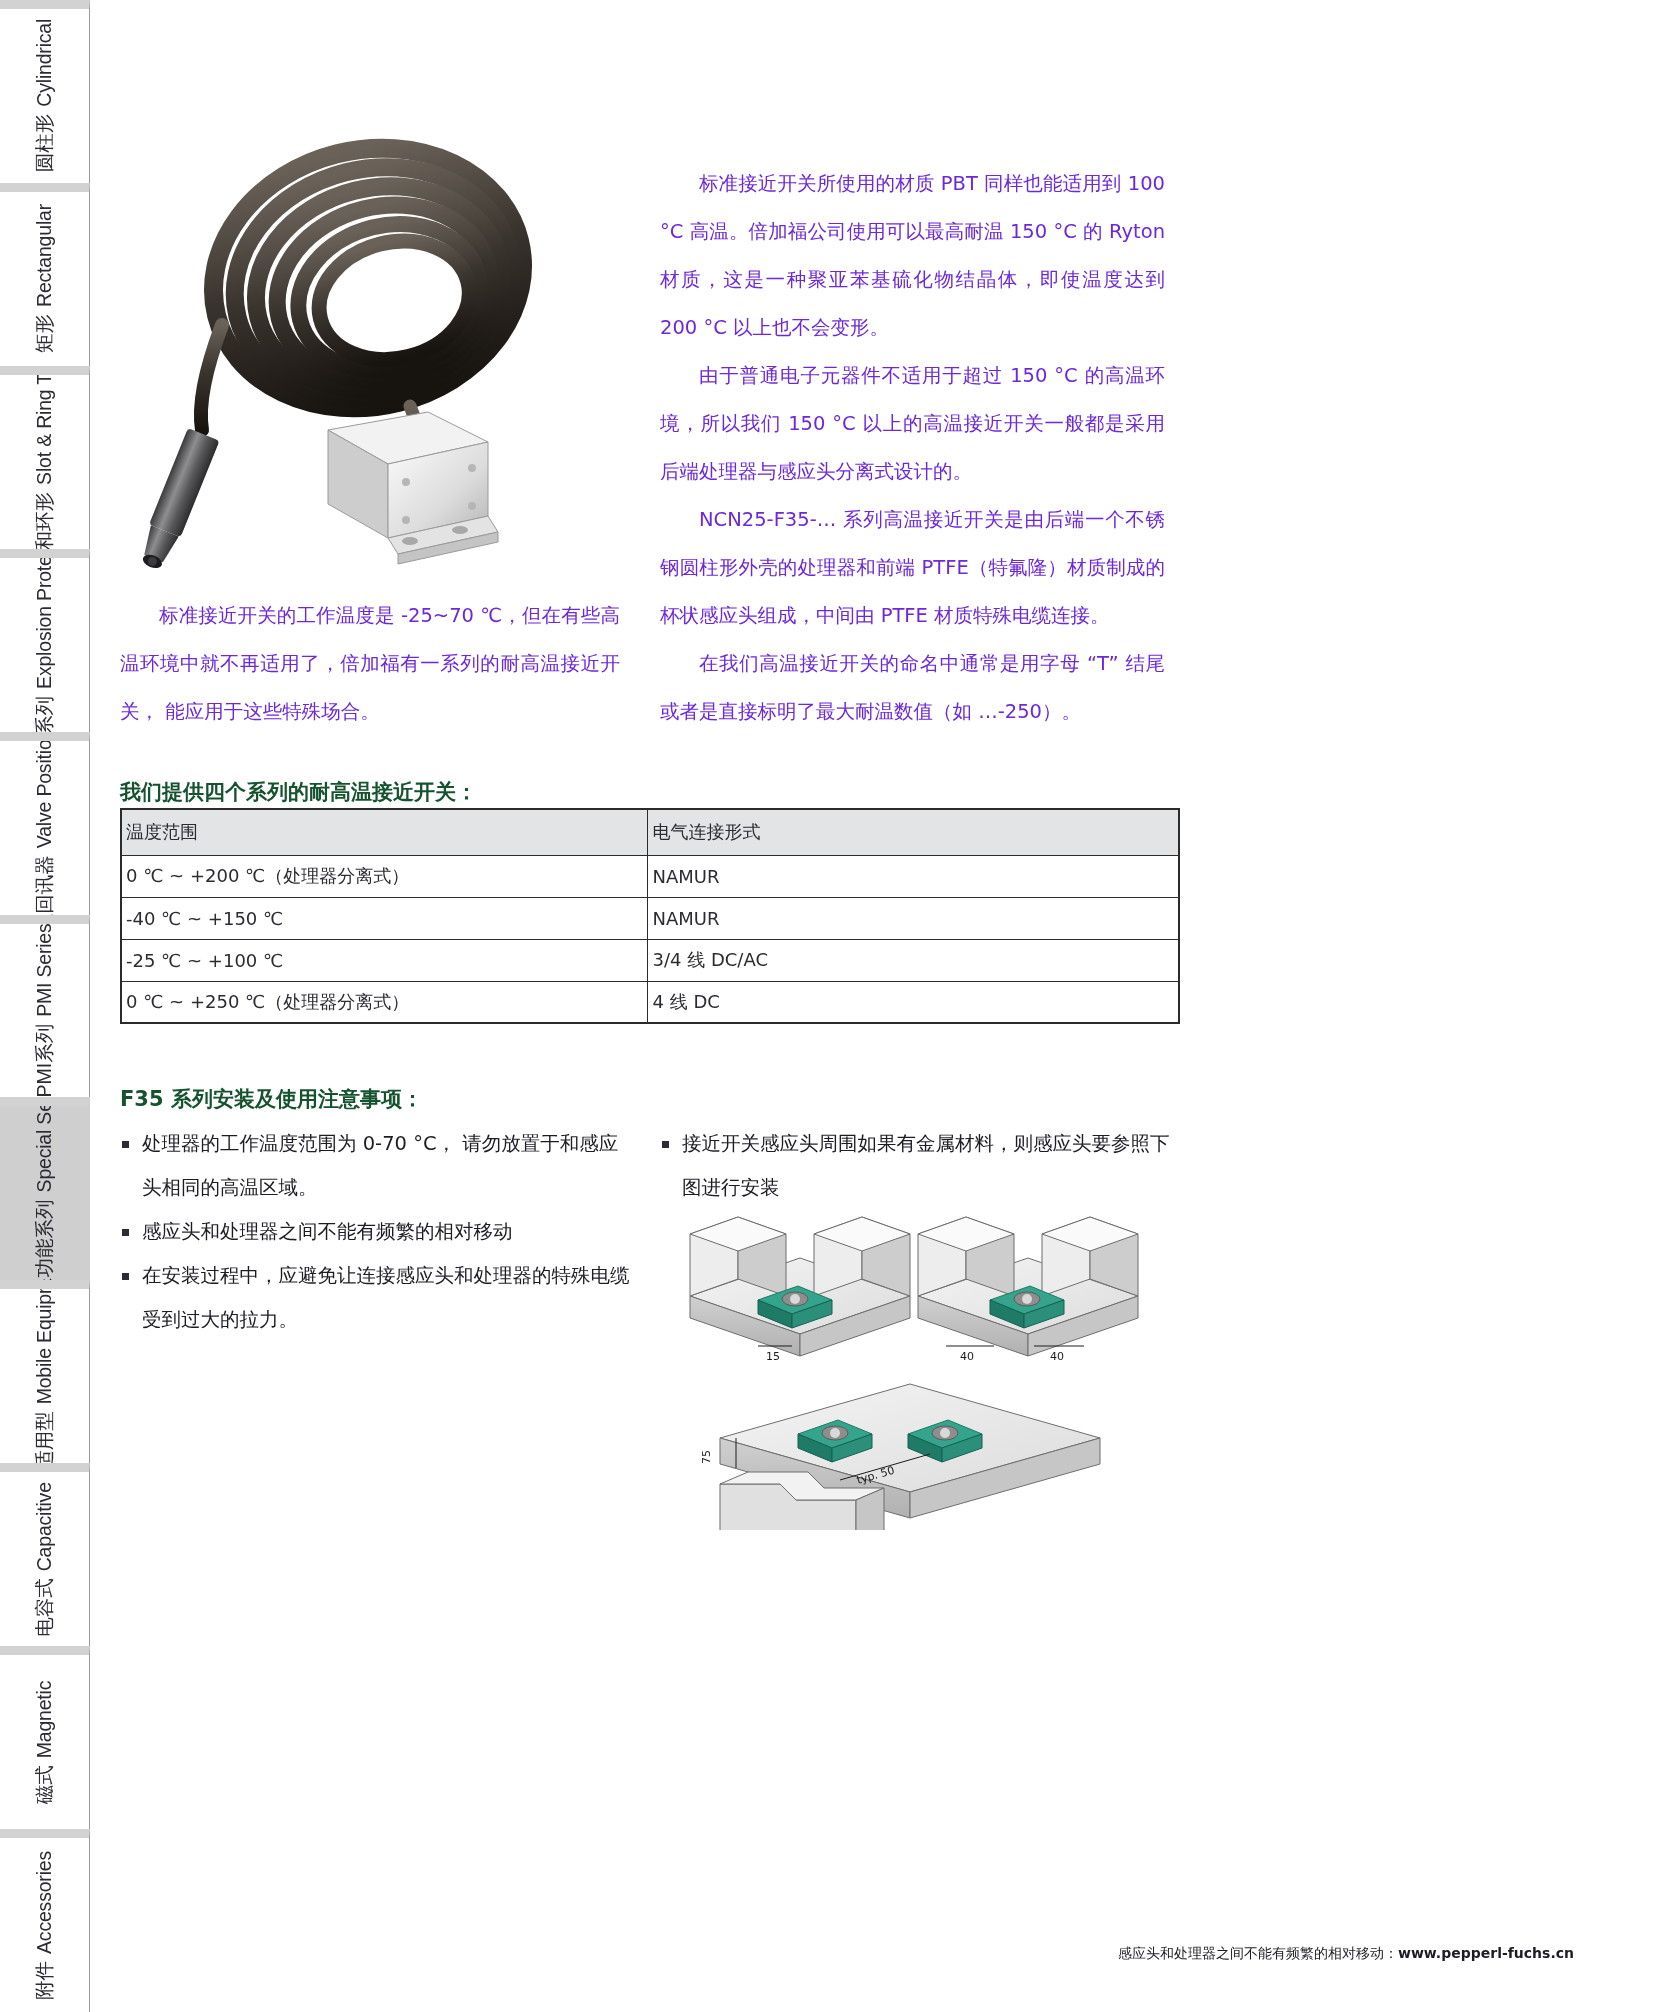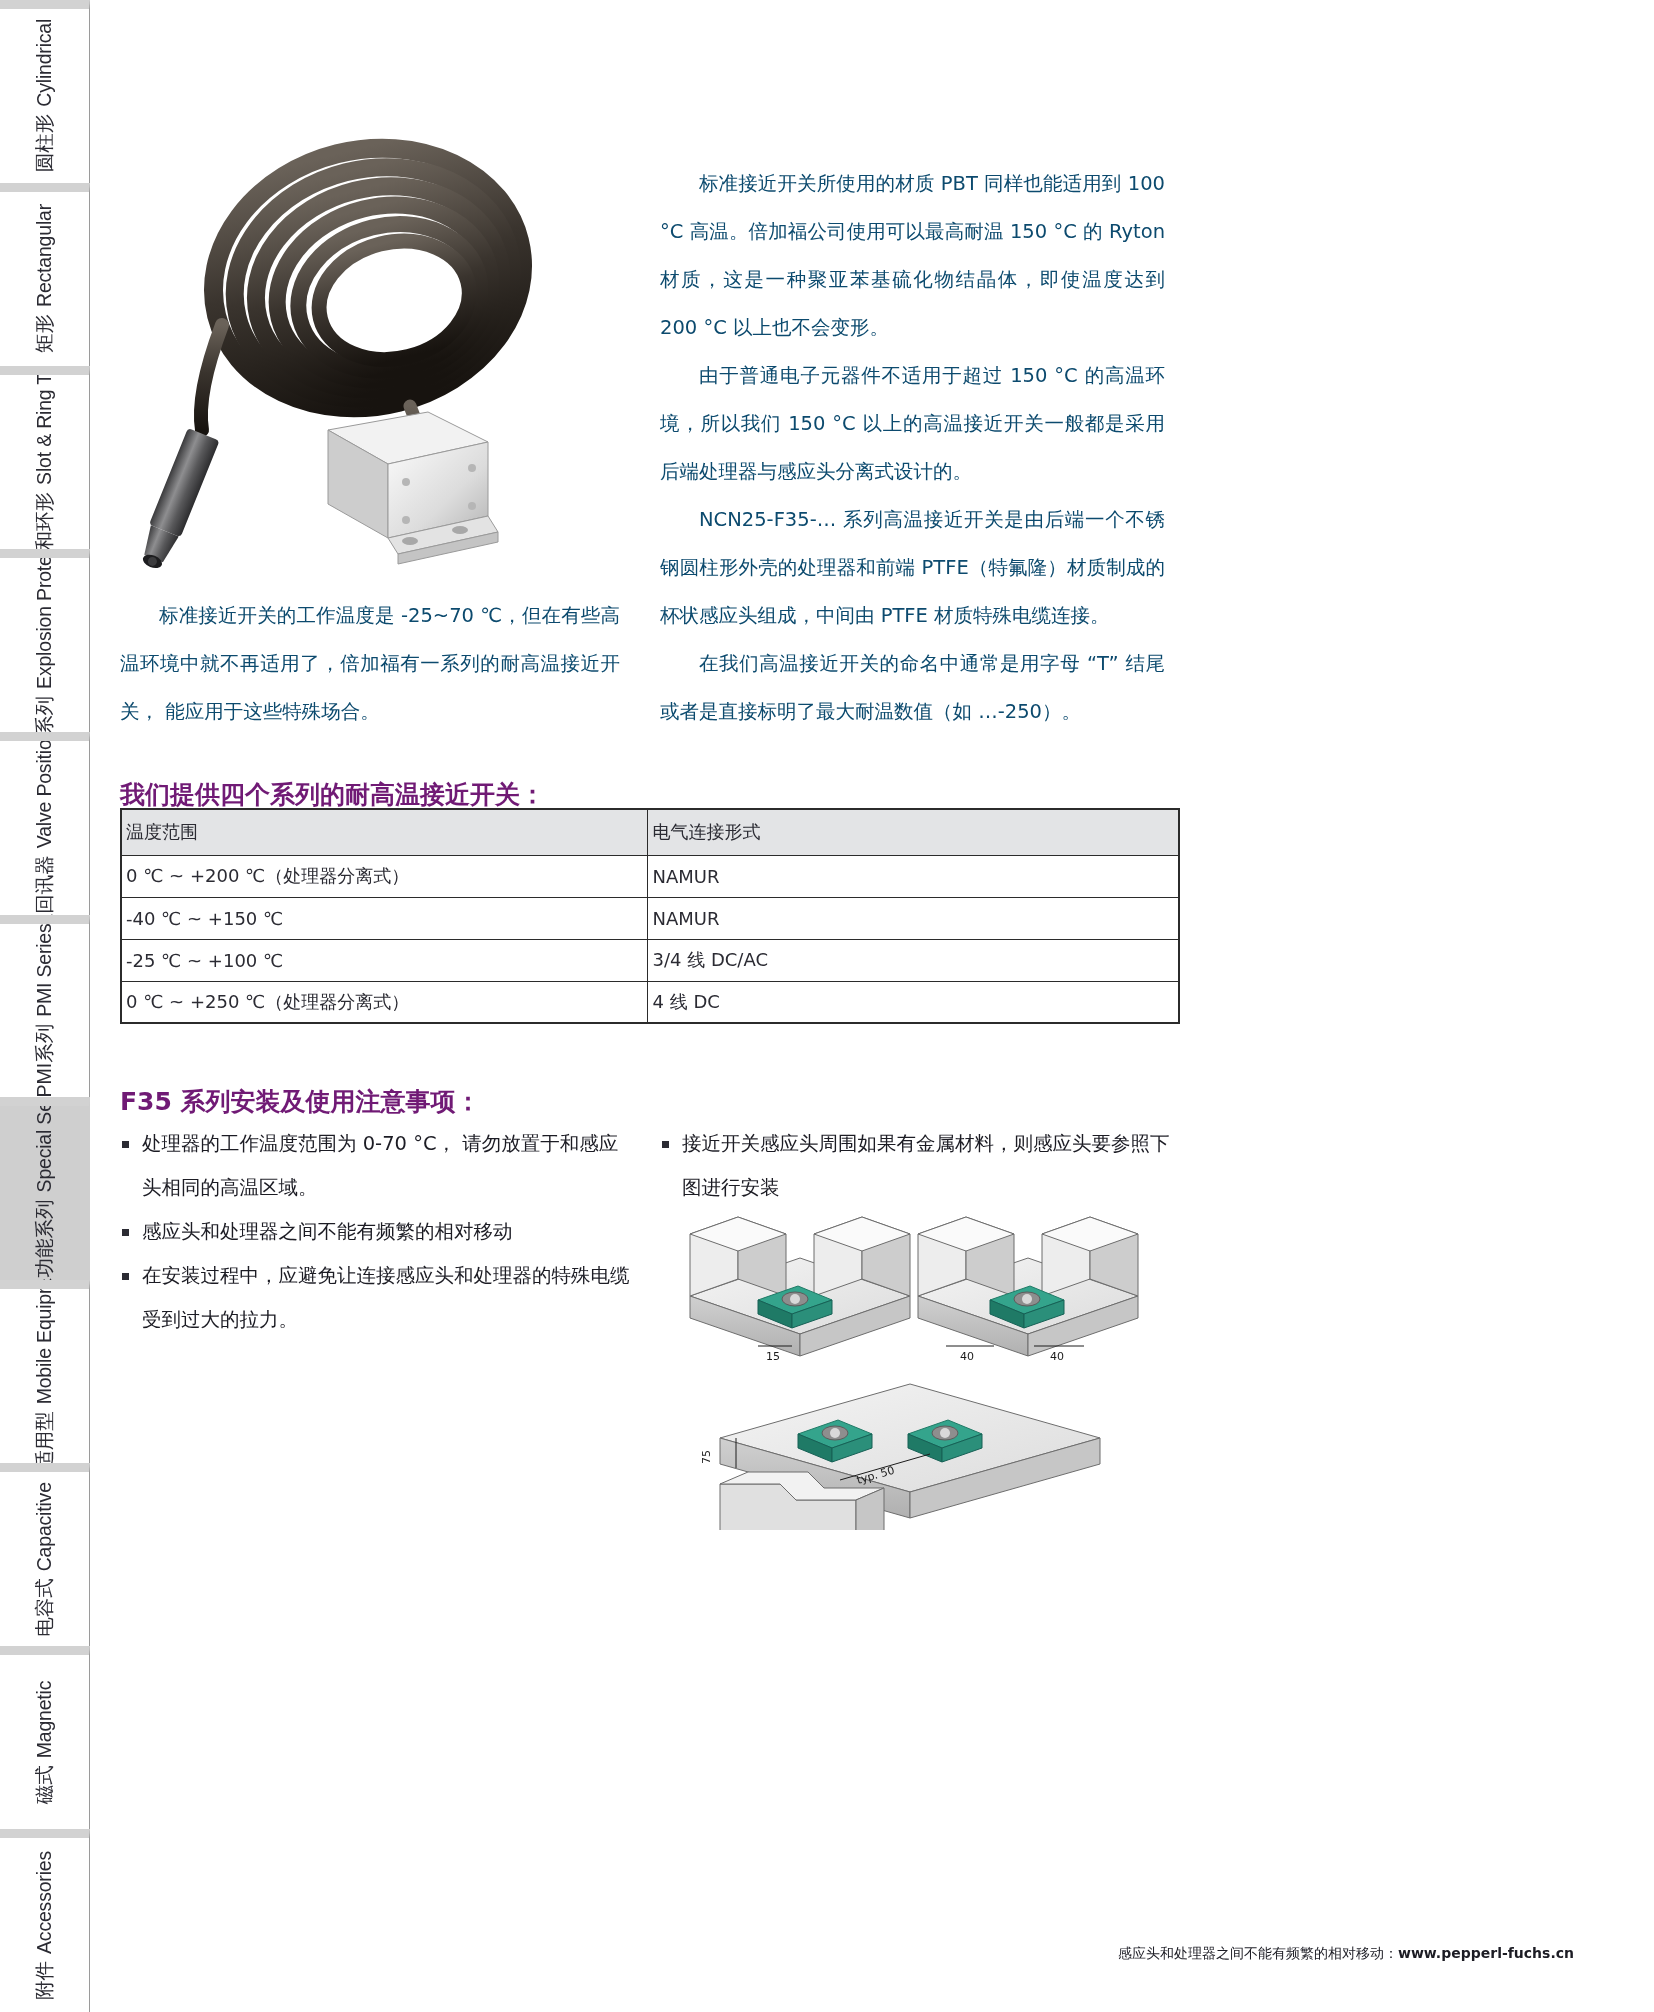--- a/index.html
+++ b/index.html
@@ -66,33 +66,33 @@
     width: 500px;
   }
   .col-right-top {
     position: absolute; left: 570px; top: 160px;
     width: 505px;
   }
   .para {
     font-family: "Liberation Serif", serif;
     font-size: 20.5px;
     line-height: 48px;
-    color: #0c4a6e;
+    color: #6d28d9;
     text-align: justify;
     text-indent: 2em;
     margin-bottom: 0px;
   }
   .para.cjk { font-family: "DejaVu Sans", sans-serif; font-size: 19.5px; }
 
   
   .sub-head {
     position: absolute; left: 30px;
-    font-size: 25px; font-weight: bold;
+    font-size: 21px; font-weight: bold;
     font-family: "DejaVu Sans", sans-serif;
-    color: #701a75;
+    color: #14532d;
     text-align: right;
   }
   #sub-head-table { top: 778px; }
   #sub-head-notes { top: 1085px; }
 
   
   .spec-table {
     position: absolute; left: 30px; top: 808px;
     width: 1060px;
     border-collapse: collapse;

